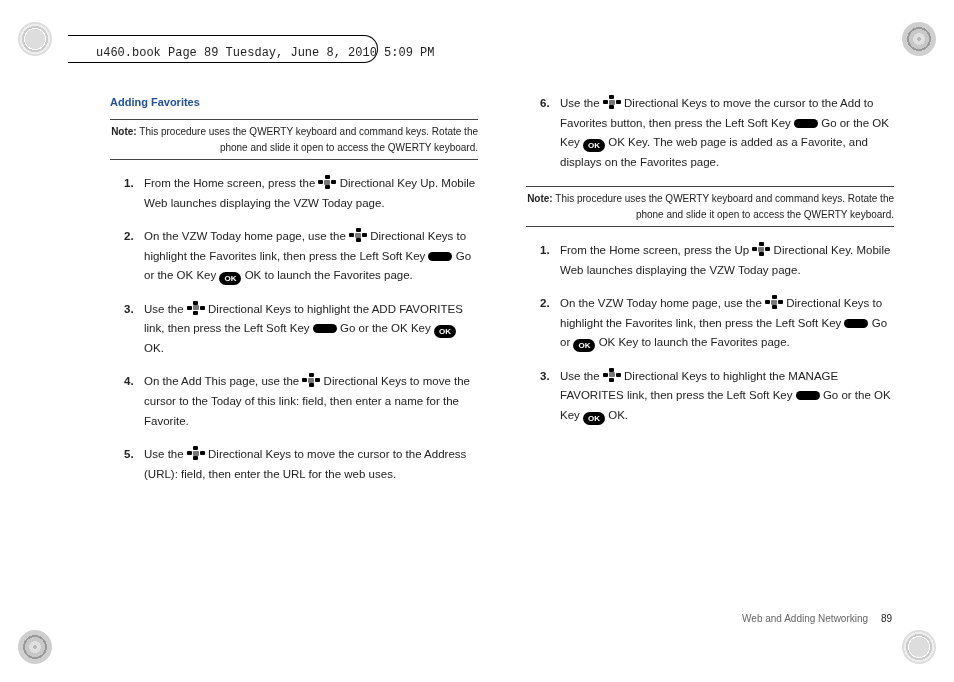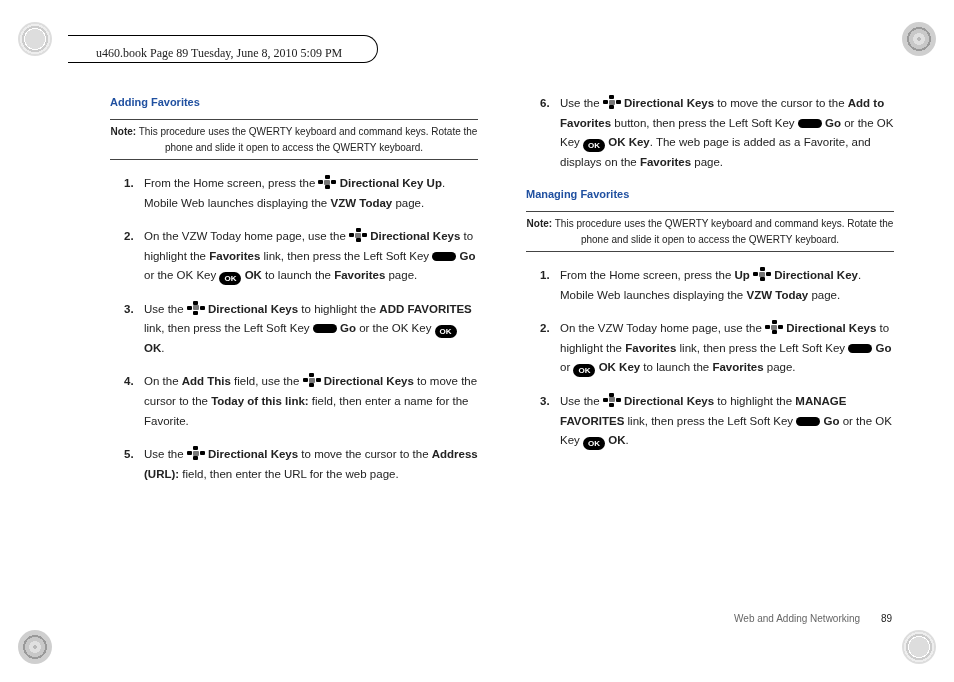--- a/index.html
+++ b/index.html
@@ -2,40 +2,40 @@
 <html><head>
 <meta charset="utf-8">
 <style>
   *{margin:0;padding:0;box-sizing:border-box}
   body{width:954px;height:682px;font-family:Arial,Helvetica,sans-serif;font-size:11px;color:#222;position:relative;background:#fff}
   .printmark{position:absolute;width:34px;height:34px;border-radius:50%}
   .pm-tl{top:22px;left:18px;background:radial-gradient(circle,#ddd 0 10px,#fff 10px 11px,#ccc 11px 13px,#eee 13px 15px,#ddd 15px 17px)}
   .pm-tr{top:22px;right:18px;background:radial-gradient(circle,#b8b8b8 0 2px,#e0e0e0 2px 6px,#c8c8c8 6px 10px,#999 10px 12px,#cfcfcf 12px 17px)}
   .pm-bl{bottom:18px;left:18px;background:radial-gradient(circle,#b8b8b8 0 2px,#e0e0e0 2px 6px,#c8c8c8 6px 10px,#999 10px 12px,#cfcfcf 12px 17px)}
   .pm-br{bottom:18px;right:18px;background:radial-gradient(circle,#ddd 0 10px,#fff 10px 11px,#ccc 11px 13px,#eee 13px 15px,#ddd 15px 17px)}
-  .headerline{position:absolute;top:46px;left:96px;right:60px;font-size:12px;font-family:Liberation Serif, serif}
+  .headerline{position:absolute;top:46px;left:96px;right:60px;font-size:12px;font-family:Liberation Mono, monospace}
   .headerline .rule{position:absolute;left:-28px;top:-11px;width:310px;height:28px;border:1px solid #000;border-left:none;border-right:none;border-radius:0 16px 16px 0;border-right:1px solid #000}
   .headerline span{position:relative}
   .page{position:absolute;top:94px;left:110px;right:60px;bottom:60px;display:flex;gap:48px}
   .col{flex:1;line-height:1.55}
   .h{color:#2050a0;font-weight:bold;font-size:11px;margin-bottom:8px}
-  .notewrap{border-top:1px solid #444;border-bottom:1px solid #444;padding:4px 0;margin-bottom:14px;font-size:10px;text-align:center}
+  .notewrap{border-top:1px solid #444;border-bottom:1px solid #444;padding:4px 0;margin-bottom:14px;font-size:10px;text-align:right}
   .notewrap b{font-weight:bold}
   ol.steps{list-style:none;margin-left:14px}
   ol.steps li{position:relative;margin-bottom:14px;padding-left:20px;font-size:11.5px;line-height:1.7}
   ol.steps li .num{position:absolute;left:0;top:0;font-weight:bold}
-  .b{font-weight:bold}
+  .b{font-weight:normal}
   .soft{display:inline-block;width:24px;height:9px;background:#000;border-radius:5px;vertical-align:-1px}
   .ok{display:inline-block;width:22px;height:13px;background:#000;border-radius:7px;color:#fff;font-size:8px;font-weight:bold;text-align:center;line-height:13px;vertical-align:-2px}
   .dkey{display:inline-block;width:18px;height:14px;position:relative;vertical-align:-2px}
   .dkey i{position:absolute;width:5px;height:4px;background:#000;border-radius:1px}
   .dkey .du{top:0;left:6.5px}.dkey .dd{bottom:0;left:6.5px}.dkey .dl{top:5px;left:0}.dkey .dr{top:5px;right:0}
   .dkey .dc{position:absolute;top:4.5px;left:6px;width:6px;height:5px;background:#777;border-radius:1px}
   .footer{position:absolute;bottom:58px;right:62px;font-size:10px;color:#666}
-  .footer .pn{margin-left:18px;color:#222}
+  .footer .pn{margin-left:10px;color:#222}
 </style>
 </head>
 <body>
 
 <div class="printmark pm-tl"></div>
 <div class="printmark pm-tr"></div>
 <div class="printmark pm-bl"></div>
 <div class="printmark pm-br"></div>
 
 <div class="headerline">
@@ -55,35 +55,34 @@
       <li><span class="num">1.</span>
         <span>From the Home screen, press the </span><span class="dkey"><i class="du"></i><i class="dd"></i><i class="dl"></i><i class="dr"></i><span class="dc"></span></span> <span class="b">Directional Key Up</span><span>. Mobile Web launches displaying the </span><span class="b">VZW Today</span><span> page.</span>
       </li>
       <li><span class="num">2.</span>
         <span>On the VZW Today home page, use the </span><span class="dkey"><i class="du"></i><i class="dd"></i><i class="dl"></i><i class="dr"></i><span class="dc"></span></span> <span class="b">Directional Keys</span><span> to highlight the </span><span class="b">Favorites</span><span> link, then press the Left Soft Key </span><span class="soft"></span> <span class="b">Go</span><span> or the OK Key </span><span class="ok">OK</span> <span class="b">OK</span><span> to launch the </span><span class="b">Favorites</span><span> page.</span>
       </li>
       <li><span class="num">3.</span>
         <span>Use the </span><span class="dkey"><i class="du"></i><i class="dd"></i><i class="dl"></i><i class="dr"></i><span class="dc"></span></span> <span class="b">Directional Keys</span><span> to highlight the </span><span class="b">ADD FAVORITES</span><span> link, then press the Left Soft Key </span><span class="soft"></span> <span class="b">Go</span><span> or the OK Key </span><span class="ok">OK</span> <span class="b">OK</span><span>.</span>
       </li>
       <li><span class="num">4.</span>
-        <span>On the </span><span class="b">Add This</span><span> field, use the </span><span class="dkey"><i class="du"></i><i class="dd"></i><i class="dl"></i><i class="dr"></i><span class="dc"></span></span> <span class="b">Directional Keys</span><span> to move the cursor to the </span><span class="b">Today of this link:</span><span> field, then enter a name for the Favorite.</span>
+        <span>On the </span><span class="b">Add This</span><span> page, use the </span><span class="dkey"><i class="du"></i><i class="dd"></i><i class="dl"></i><i class="dr"></i><span class="dc"></span></span> <span class="b">Directional Keys</span><span> to move the cursor to the </span><span class="b">Today of this link:</span><span> field, then enter a name for the Favorite.</span>
       </li>
       <li><span class="num">5.</span>
-        <span>Use the </span><span class="dkey"><i class="du"></i><i class="dd"></i><i class="dl"></i><i class="dr"></i><span class="dc"></span></span> <span class="b">Directional Keys</span><span> to move the cursor to the </span><span class="b">Address (URL):</span><span> field, then enter the URL for the web page.</span>
+        <span>Use the </span><span class="dkey"><i class="du"></i><i class="dd"></i><i class="dl"></i><i class="dr"></i><span class="dc"></span></span> <span class="b">Directional Keys</span><span> to move the cursor to the </span><span class="b">Address (URL):</span><span> field, then enter the URL for the web uses.</span>
       </li>
     </ol>
   </div>
 
   <div class="col">
     <ol class="steps">
       <li><span class="num">6.</span>
         <span>Use the </span><span class="dkey"><i class="du"></i><i class="dd"></i><i class="dl"></i><i class="dr"></i><span class="dc"></span></span> <span class="b">Directional Keys</span><span> to move the cursor to the </span><span class="b">Add to Favorites</span><span> button, then press the Left Soft Key </span><span class="soft"></span> <span class="b">Go</span><span> or the OK Key </span><span class="ok">OK</span> <span class="b">OK Key</span><span>. The web page is added as a Favorite, and displays on the </span><span class="b">Favorites</span><span> page.</span>
       </li>
     </ol>
-    <div class="h">Managing Favorites</div>
     <div class="notewrap">
       <b>Note:</b>
       <span>This procedure uses the QWERTY keyboard and command keys. Rotate the phone and slide it open to access the QWERTY keyboard.</span>
     </div>
     <ol class="steps">
       <li><span class="num">1.</span>
         <span>From the Home screen, press the </span><span class="b">Up</span><span> </span><span class="dkey"><i class="du"></i><i class="dd"></i><i class="dl"></i><i class="dr"></i><span class="dc"></span></span> <span class="b">Directional Key</span><span>. Mobile Web launches displaying the </span><span class="b">VZW Today</span><span> page.</span>
       </li>
       <li><span class="num">2.</span>
         <span>On the VZW Today home page, use the </span><span class="dkey"><i class="du"></i><i class="dd"></i><i class="dl"></i><i class="dr"></i><span class="dc"></span></span> <span class="b">Directional Keys</span><span> to highlight the </span><span class="b">Favorites</span><span> link, then press the Left Soft Key </span><span class="soft"></span> <span class="b">Go</span><span> or </span><span class="ok">OK</span> <span class="b">OK Key</span><span> to launch the </span><span class="b">Favorites</span><span> page.</span>

